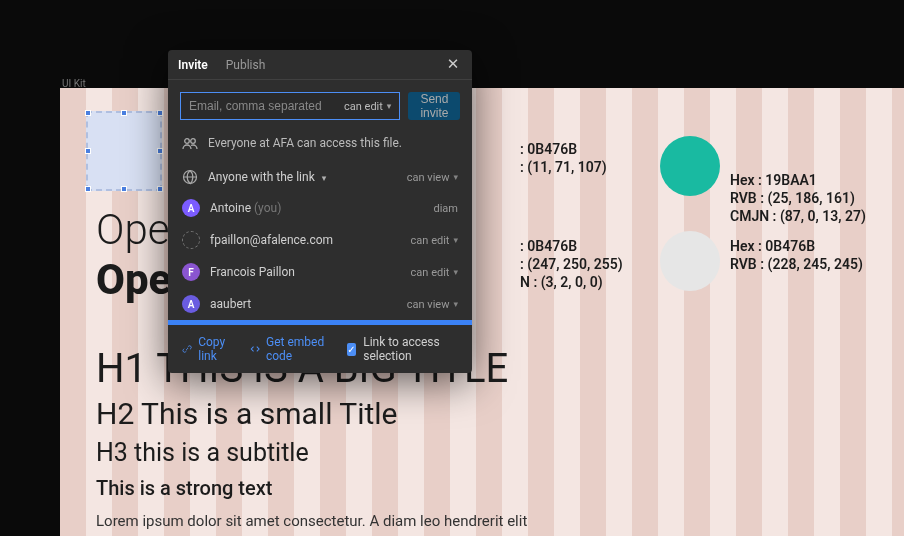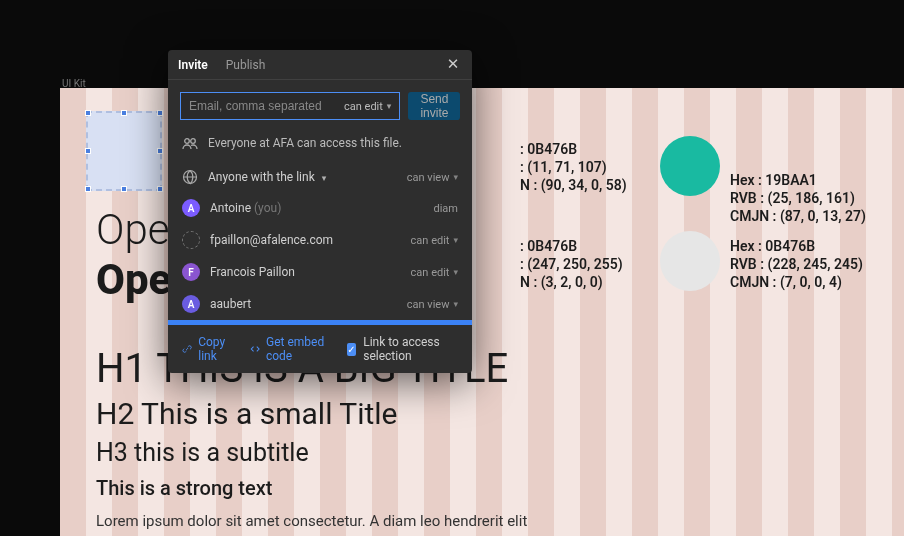--- a/index.html
+++ b/index.html
@@ -111,39 +111,37 @@
 <div class="text-open-bold">Ope</div>
 <div class="text-h1">H1 THIS IS A BIG TITLE</div>
 <div class="text-h2">H2 This is a small Title</div>
 <div class="text-h3">H3 this is a subtitle</div>
 <div class="text-strong">This is a strong text</div>
 <div class="text-para">Lorem ipsum dolor sit amet consectetur. A diam leo hendrerit elit</div>
 
 <div class="color-block left-top">
   <div>: 0B476B</div>
   <div>: (11, 71, 107)</div>
-  <div>N : (90, 34, 0, 58)</div>
 </div>
 <div class="color-block left-bot">
   <div>: 0B476B</div>
   <div>: (247, 250, 255)</div>
   <div>N : (3, 2, 0, 0)</div>
 </div>
 
 <div class="swatch green"></div>
 <div class="color-block right-top">
   <div>Hex : 19BAA1</div>
   <div>RVB : (25, 186, 161)</div>
   <div>CMJN : (87, 0, 13, 27)</div>
 </div>
 <div class="swatch grey"></div>
 <div class="color-block right-bot">
   <div>Hex : 0B476B</div>
   <div>RVB : (228, 245, 245)</div>
-  <div>CMJN : (7, 0, 0, 4)</div>
 </div>
 
 <div class="modal">
   <div class="modal-head">
     <div class="tab active">Invite</div>
     <div class="tab">Publish</div>
     <div class="close">✕</div>
   </div>
 
   <div class="invite-row">

